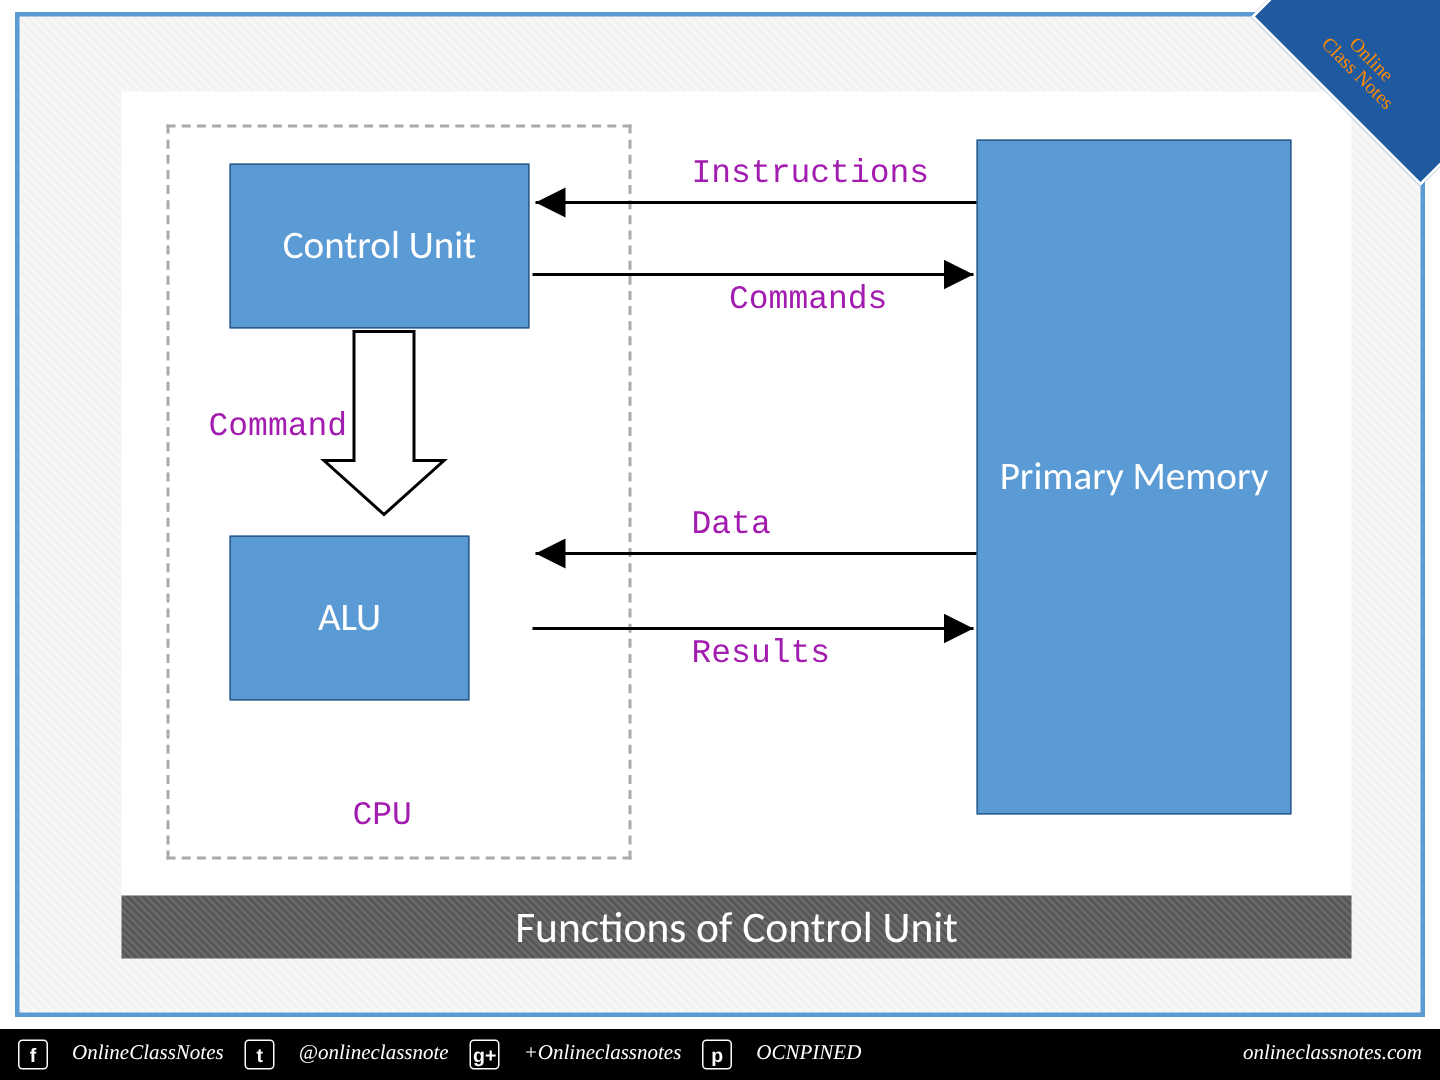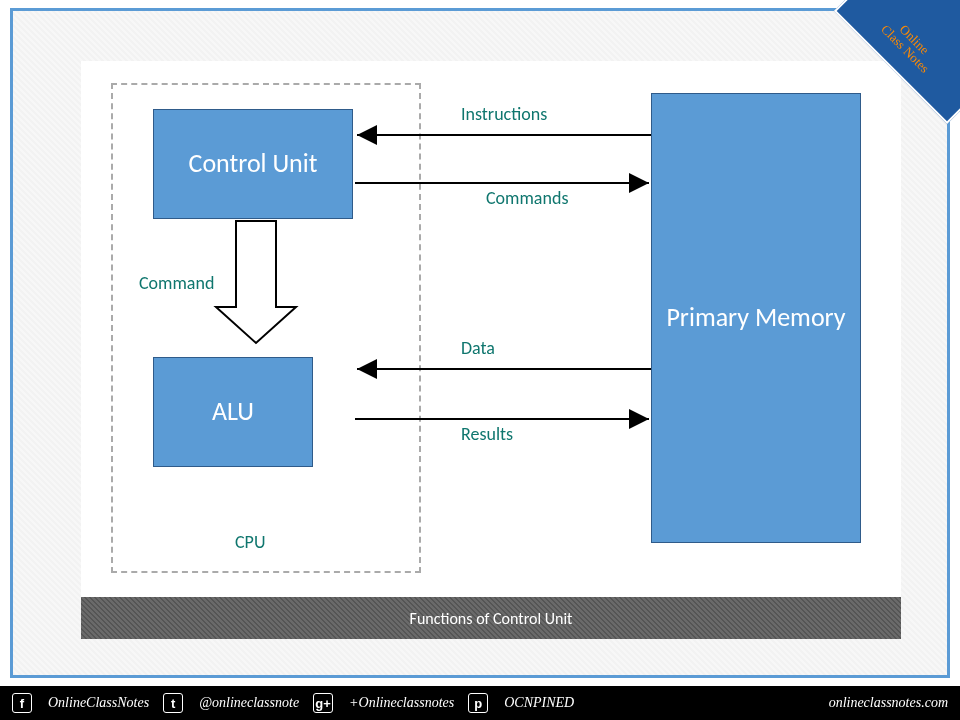--- a/index.html
+++ b/index.html
@@ -44,33 +44,34 @@
     align-items: center;
     justify-content: center;
     text-align: center;
     line-height: 1.2;
   }
   .control-unit { left: 72px; top: 48px; width: 200px; height: 110px; }
   .alu          { left: 72px; top: 296px; width: 160px; height: 110px; }
   .memory       { left: 570px; top: 32px; width: 210px; height: 450px; }
   .label {
     position: absolute;
-    font-size: 18px;
-    color: #0f766e;
+    font-size: 22px;
+    color: #a21caf;
+    font-family: Liberation Mono, monospace;
   }
   .caption-bar {
     position: absolute;
     left: 0; bottom: 0;
     width: 100%; height: 42px;
     background: #555;
     background-image:
       linear-gradient(45deg, rgba(255,255,255,0.12) 25%, transparent 25%, transparent 50%, rgba(255,255,255,0.12) 50%, rgba(255,255,255,0.12) 75%, transparent 75%);
     background-size: 5px 5px;
     color: #fff;
-    font-size: 16px;
+    font-size: 29px;
     display: flex;
     align-items: center;
     justify-content: center;
   }
   svg.arrows { position: absolute; left: 0; top: 0; pointer-events: none; }
   .corner-badge {
     position: absolute;
     right: -80px; top: -80px;
     width: 160px; height: 160px;
     background: #1f5aa0;

